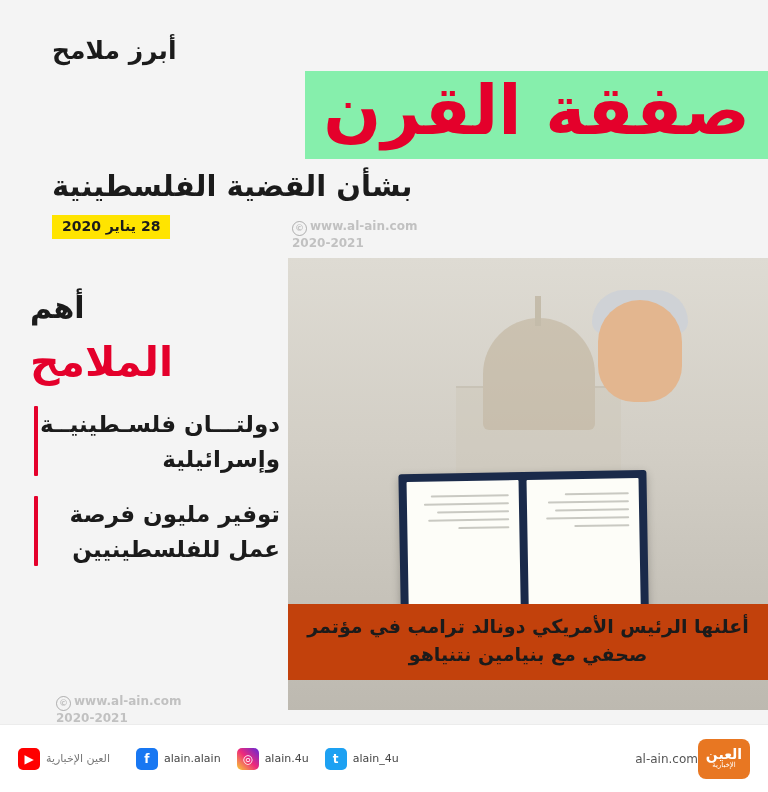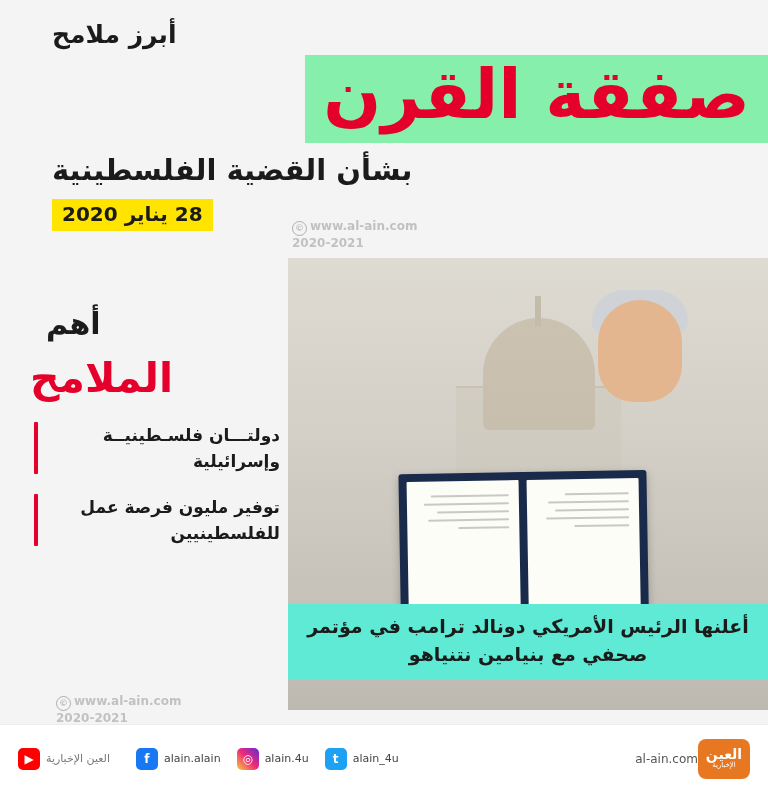--- a/index.html
+++ b/index.html
@@ -11,21 +11,21 @@
   }
   .poster{
     position:relative;
     width:768px;height:792px;
     background:#f4f4f4;
     overflow:hidden;
   }
   
   .header{
     position:absolute;
-    top:20px; left:0; right:0;
+    top:36px; left:0; right:0;
     text-align:left;
     padding-right:0;
     padding-left:34px;
     direction:rtl;
   }
   .kicker{
     font-size:25px;
     font-weight:bold;
     color:#1b1b1b;
     text-align:left;
@@ -54,21 +54,21 @@
     font-weight:bold;
     color:#1b1b1b;
     margin:10px 0 0 0;
     text-align:left;
     padding-left:18px;
   }
   .date-badge{
     display:inline-block;
     background:#ffe400;
     color:#1b1b1b;
-    font-size:20px;
+    font-size:14px;
     font-weight:bold;
     padding:3px 10px 5px 10px;
     margin-top:12px;
   }
   .date-row{
     text-align:left;
     padding-left:18px;
   }
 
   
@@ -102,21 +102,21 @@
     top:290px;
     left:22px;
     width:258px;
     direction:rtl;
     text-align:left;
   }
   .feat-head-1{
     font-size:30px;
     font-weight:bold;
     color:#1b1b1b;
-    margin:16px;
+    margin:0;
     text-align:left;
     padding-left:8px;
   }
   .feat-head-2{
     font-size:41px;
     font-weight:bold;
     color:#e4002b;
     margin:16px 0 22px 0;
     text-align:left;
     padding-left:8px;
@@ -131,21 +131,21 @@
     margin-bottom:20px;
   }
   .feat-bar{
     width:4px;
     background:#e4002b;
     flex:0 0 4px;
     margin-left:12px;
     border-radius:1px;
   }
   .feat-text{
-    font-size:17px;
+    font-size:23px;
     font-weight:bold;
     color:#1b1b1b;
     line-height:1.5;
     text-align:right;
     flex:1 1 auto;
     padding-top:1px;
     letter-spacing:1px;
   }
 
   
@@ -234,21 +234,21 @@
     font-size:11px;color:#20304f;
     transform:rotate(-4deg);
   }
 
   
   .photo-caption{
     position:absolute;
     left:288px;
     top:604px;
     width:480px;
-    background:#5eead4;
+    background:#c2410c;
     color:#1b1b1b;
     font-size:19px;
     font-weight:bold;
     text-align:center;
     line-height:1.45;
     padding:9px 14px 12px 14px;
     box-sizing:border-box;
   }
 
   

